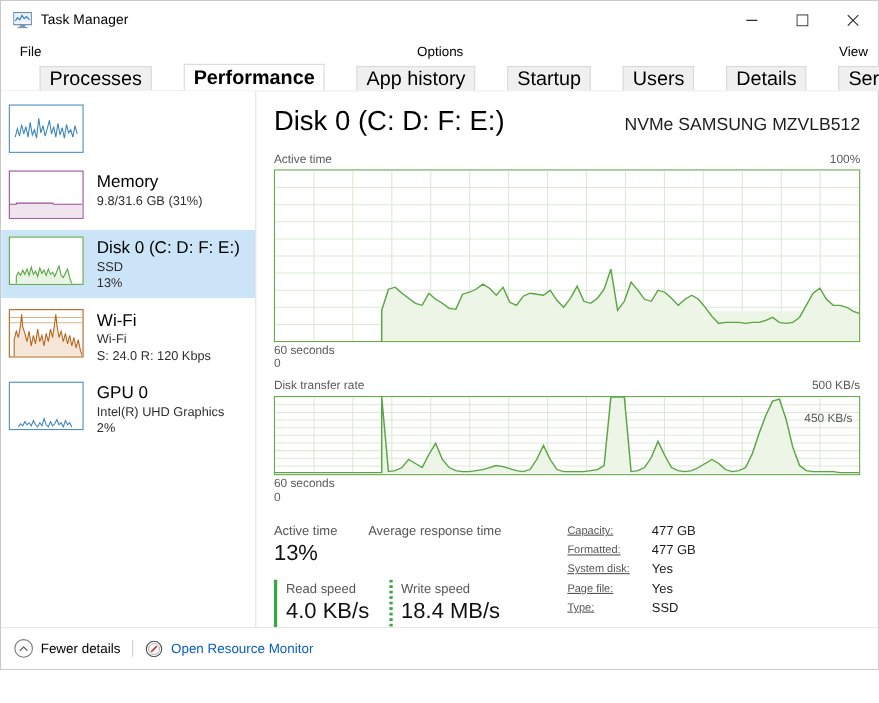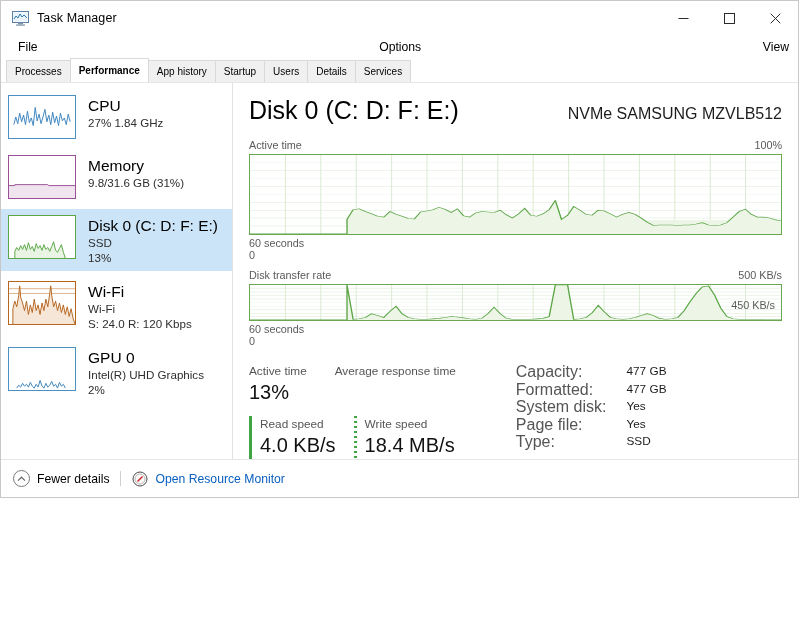--- a/index.html
+++ b/index.html
@@ -5,21 +5,21 @@
   * { box-sizing: border-box; margin: 0; padding: 0; }
   html, body {
     width: 799px; height: 639px;
     font-family: "Liberation Sans", sans-serif;
     background: #ffffff;
     overflow: hidden;
     -webkit-font-smoothing: antialiased;
   }
   .window {
     position: relative;
-    width: 799px; height: 498px;
+    width: 799px; height: 609px;
     background: #ffffff;
     border: 1px solid #c8c8c8;
     display: flex; flex-direction: column;
   }
 
   
   .titlebar {
     height: 34px; flex: 0 0 34px;
     display: flex; align-items: center;
     background: #ffffff;
@@ -63,30 +63,31 @@
     padding-left: 5px;
     position: relative;
     background: #ffffff;
   }
   .tabstrip::after {
     content: ""; position: absolute;
     left: 0; right: 0; bottom: 0; height: 1px;
     background: #ffffff;
   }
   .tab {
-    font-size: 10px; color: #000000;
+    font-size: 18px; color: #000000;
     height: 22px; line-height: 21px;
     padding: 0 8px;
     background: #f0f0f0;
     border: 1px solid #d9d9d9;
     border-bottom: none;
     margin-right: -1px;
     position: relative; z-index: 1;
     cursor: default;
     white-space: nowrap;
+    margin-left: 30px;
   }
   .tab.active {
     background: #ffffff;
     height: 24px; line-height: 23px;
     border-color: #d9d9d9;
     z-index: 3;
     color: #000;
     font-weight: bold;
   }
 
@@ -202,21 +203,21 @@
     background-repeat: repeat-y;
   }
   .stats-right {
     margin-left: 32px;
     display: grid;
     grid-template-columns: auto auto;
     column-gap: 20px;
     row-gap: 0px;
     align-content: start;
   }
-  .info-key { font-size: 16px; color: #555555; line-height: 17.5px; white-space: nowrap; }
+  .info-key { font-size: 10px; color: #555555; line-height: 17.5px; white-space: nowrap; text-decoration: underline; }
   .info-val { font-size: 11.8px; color: #1b1b1b; line-height: 17.5px; white-space: nowrap; }
 
   
   .footer {
     height: 38px; flex: 0 0 38px;
     display: flex; align-items: center;
     padding-left: 12px;
     border-top: 1px solid #e6e6e6;
     background: #ffffff;
   }
@@ -292,24 +293,20 @@
 
   <div class="body">
 
     <div class="sidebar">
 
       <div class="res-item">
         <div class="thumb" style="border-color:#4a90c4">
           <svg viewBox="0 0 68 44" preserveAspectRatio="none">
             <polyline fill="none" stroke="#3b84bd" stroke-width="1" points="5,30 7,22 9,29 11,18 13,27 15,20 17,30 19,16 21,28 23,23 25,31 27,12 29,26 31,19 33,29 35,22 37,14 39,27 41,20 43,30 45,17 47,28 49,21 51,31 53,18 55,26 57,23 59,30 61,19 63,27"></polyline>
           </svg>
-        </div>
-        <div class="res-text">
-          <div class="res-title">CPU</div>
-          <div class="res-sub">27%  1.84 GHz</div>
         </div>
       </div>
 
       <div class="res-item">
         <div class="thumb" style="border-color:#9b4f96">
           <svg viewBox="0 0 68 44" preserveAspectRatio="none">
             <path d="M0,44 L0,31 L6,31 L6,30 L40,30 L41,31 L68,31 L68,44 Z" fill="#f0e4ef" stroke="none"></path>
             <polyline fill="none" stroke="#9b4f96" stroke-width="1" points="0,31 6,31 6,30 40,30 41,31 68,31"></polyline>
           </svg>
         </div>

